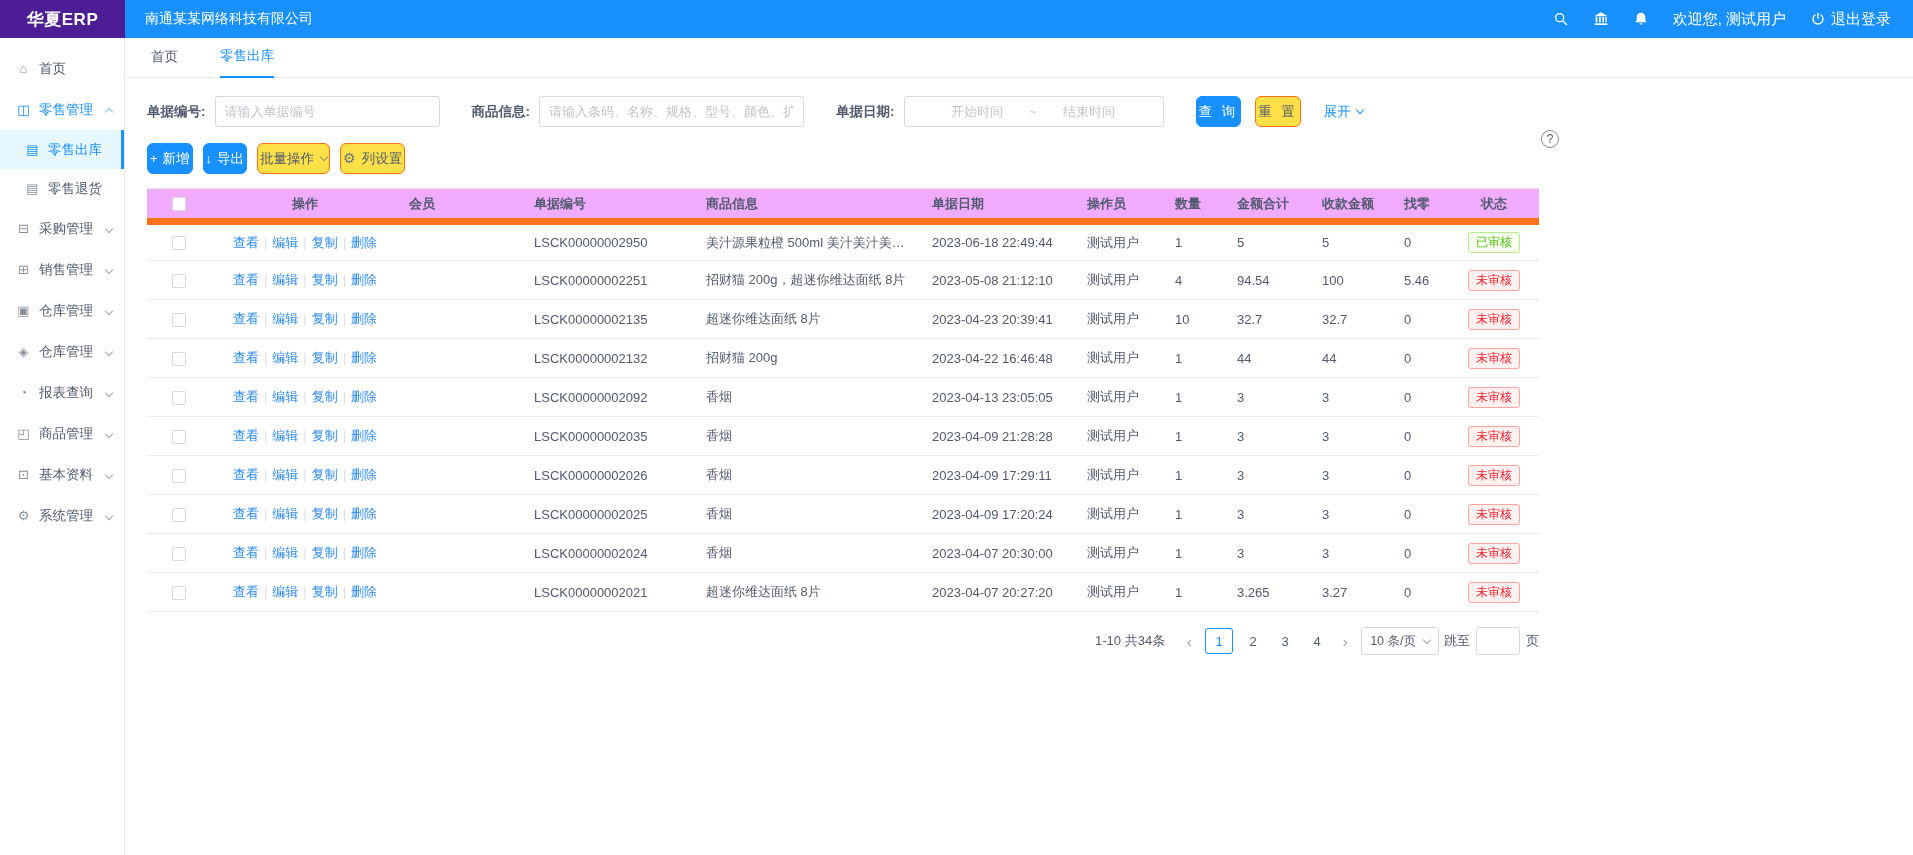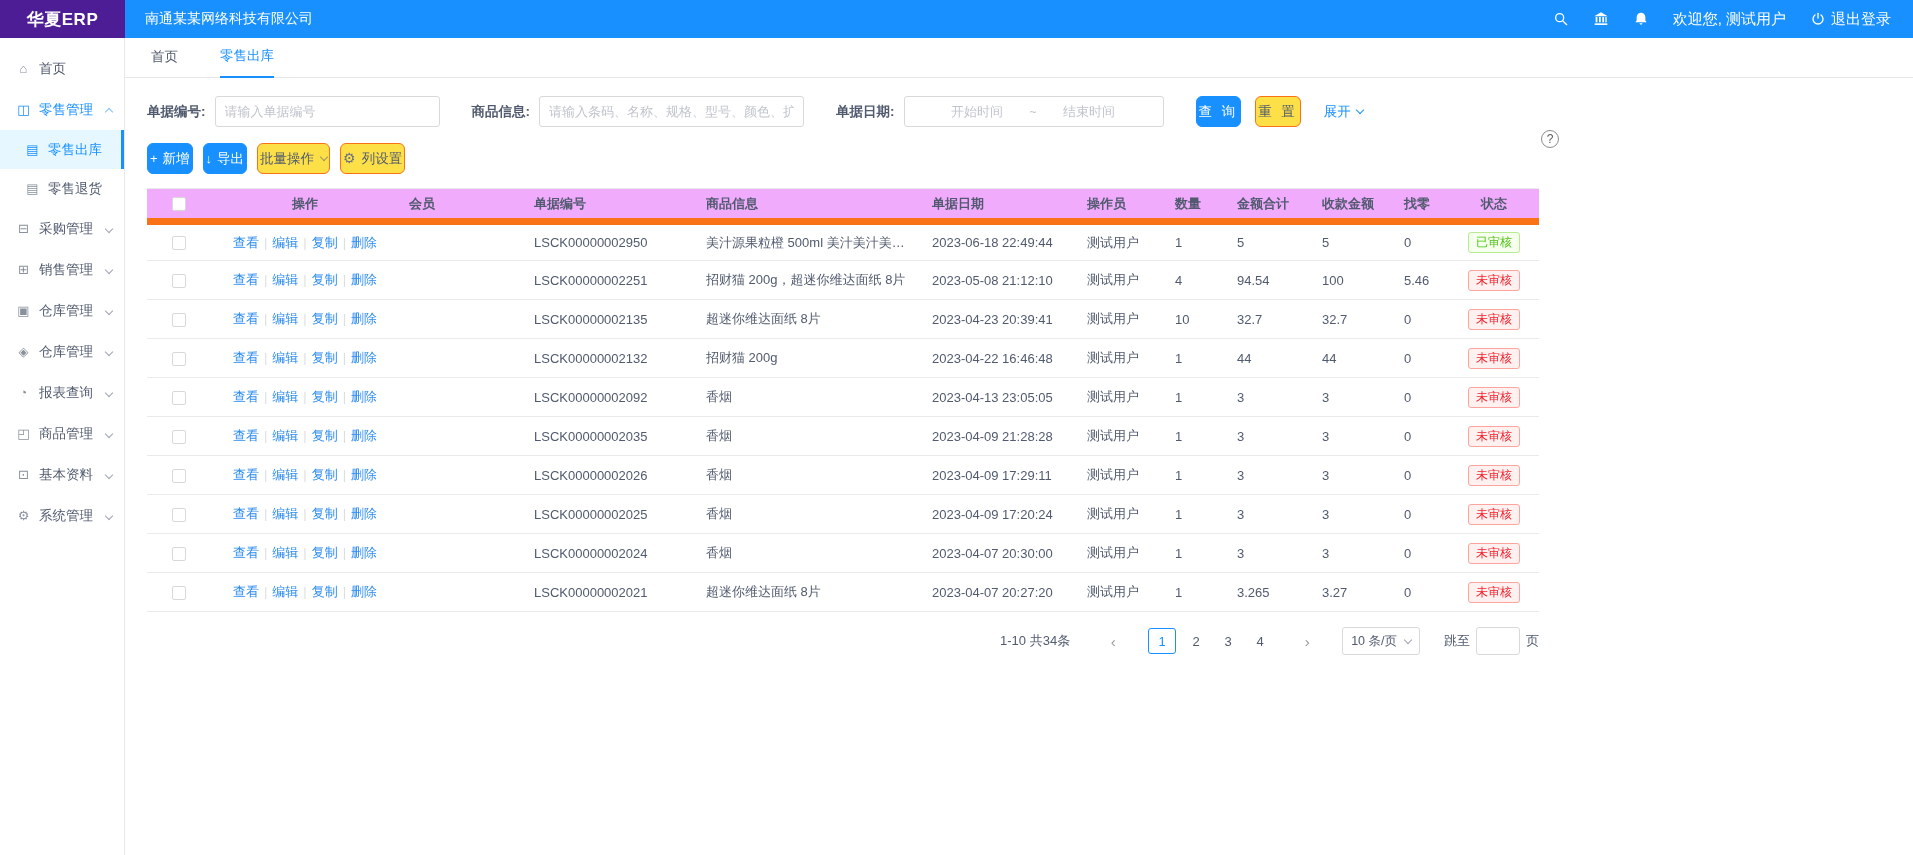--- a/index.html
+++ b/index.html
@@ -87,21 +87,21 @@
   th.c-center, td.c-center { text-align:center; }
   .checkbox { display:inline-block; width:14px; height:14px; border:1px solid #d9d9d9; border-radius:2px;
               background:#fff; vertical-align:middle; cursor:pointer; }
   td a { color:#2d8cf0; text-decoration:none; cursor:pointer; }
   .sep { color:#dcdee2; margin:0 5px; }
   .badge { display:inline-block; padding:2px 7px; font-size:12px; border:1px solid; border-radius:3px; line-height:1.25; }
   .badge.ok { color:#52c41a; border-color:#b7eb8f; background:#f6ffed; }
   .badge.no { color:#f5222d; border-color:#ffa39e; background:#fff1f0; }
 
   
-  .pagination { width:1392px; display:flex; justify-content:flex-end; align-items:center; gap:24px;
+  .pagination { width:1392px; display:flex; justify-content:flex-end; align-items:center; gap:5px;
                 margin-top:15px; font-size:13px; color:#515a6e; }
   .pg-total { margin-right:8px; }
   .pg-arrow { width:22px; height:26px; display:flex; align-items:center; justify-content:center;
               color:#999; cursor:pointer; font-size:15px; }
   .pg-arrow.prev::after { content:"‹"; }
   .pg-arrow.next::after { content:"›"; }
   .pg-num { min-width:24px; height:26px; display:flex; align-items:center; justify-content:center;
             cursor:pointer; border-radius:3px; }
   .pg-num.active { border:1px solid #1890ff; color:#1890ff; min-width:28px; }
   .pg-size { height:28px; border:1px solid #d9d9d9; border-radius:3px; display:inline-flex; align-items:center;

